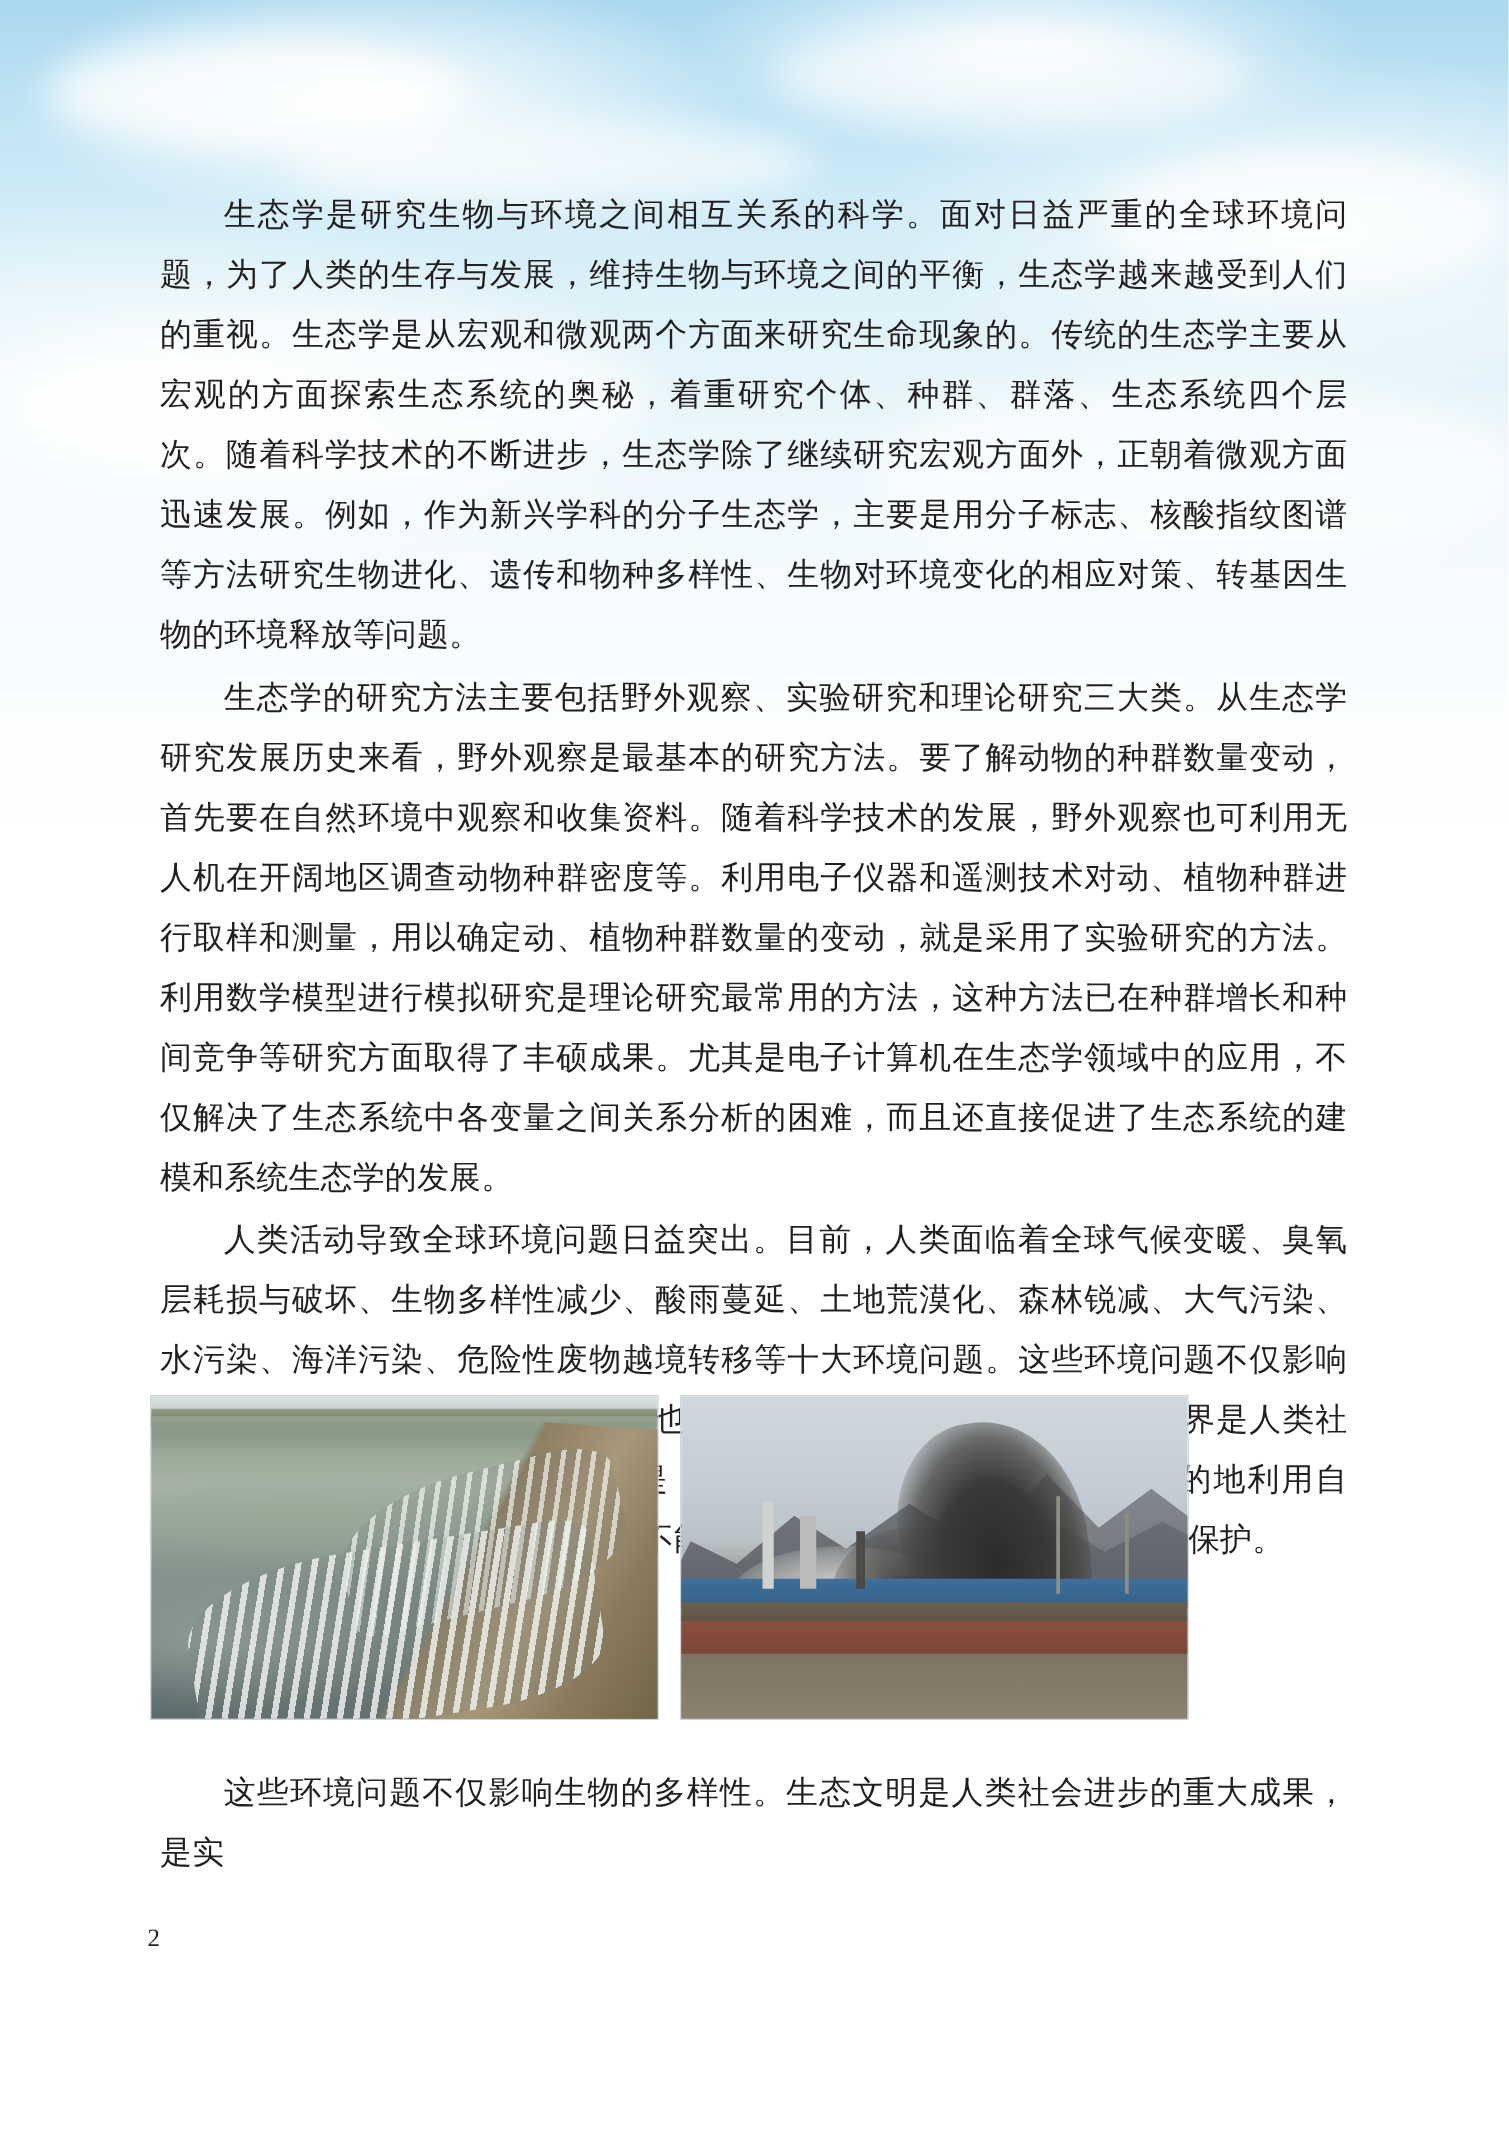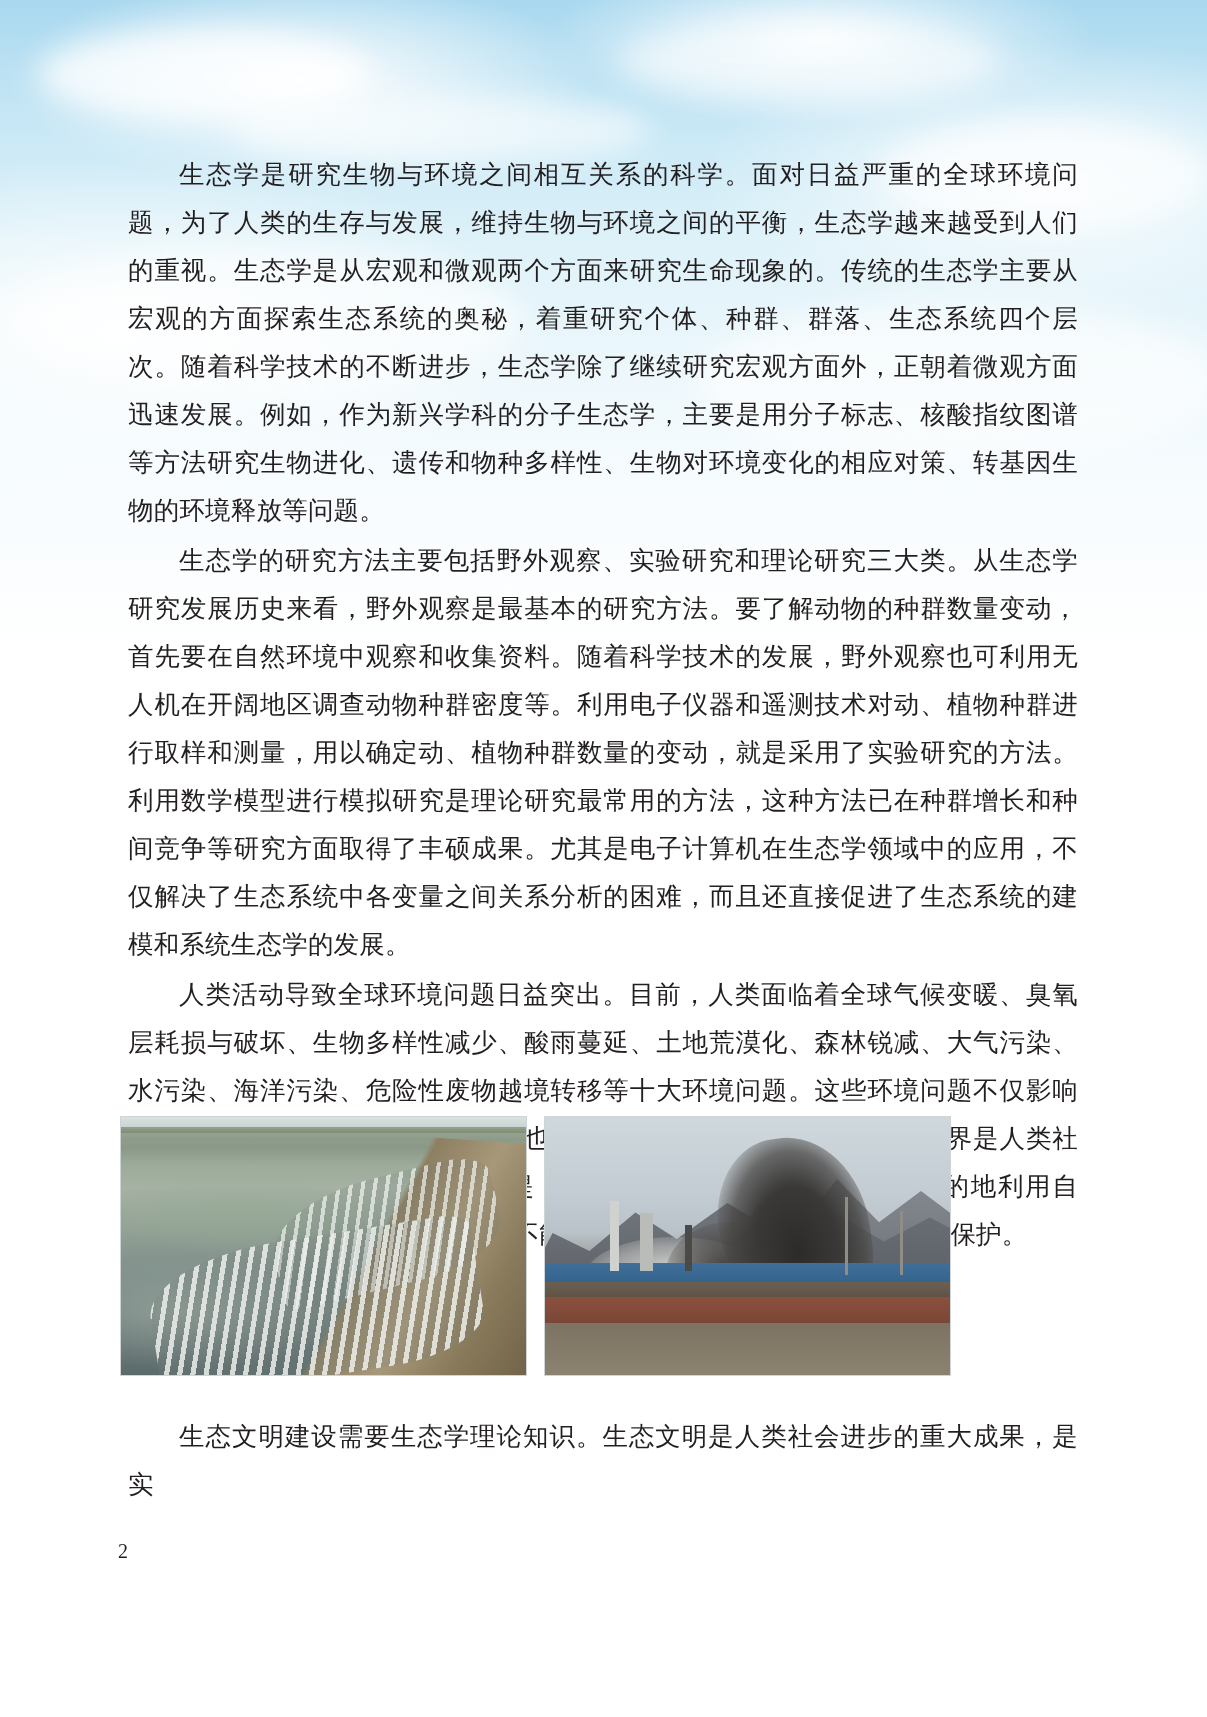--- a/index.html
+++ b/index.html
@@ -65,21 +65,21 @@
   }
 
   p.para {
     margin: 0 0 2px 0;
     font-size: 25.5px;
     line-height: 48px;
     color: #231f20;
     text-align: justify;
     text-justify: inter-ideograph;
     text-indent: 2em;
-    font-family: Liberation Sans, sans-serif;
+    font-family: Liberation Mono, monospace;
     letter-spacing: 0.2px;
   }
 
   
   .figures {
     position: absolute;
     left: 120px;
     top: 1116px;
     width: 960px;
     display: flex;
@@ -287,17 +287,17 @@
       <div class="smoke-building"></div>
       <div class="stack stack1"></div>
       <div class="stack stack2"></div>
       <div class="stack stack3"></div>
       <div class="pole pole1"></div>
       <div class="pole pole2"></div>
     </div>
   </div>
 
   <div class="tail">
-    <p class="para">生态文明建设需要生态学理论知识。生态文明是人类社会进步的重大成果，是实</p>
+    <p class="para">这些环境问题不仅影响生物的多样性。生态文明是人类社会进步的重大成果，是实</p>
   </div>
 
   <div class="pageno">2</div>
 </div>
 
 </body></html>

